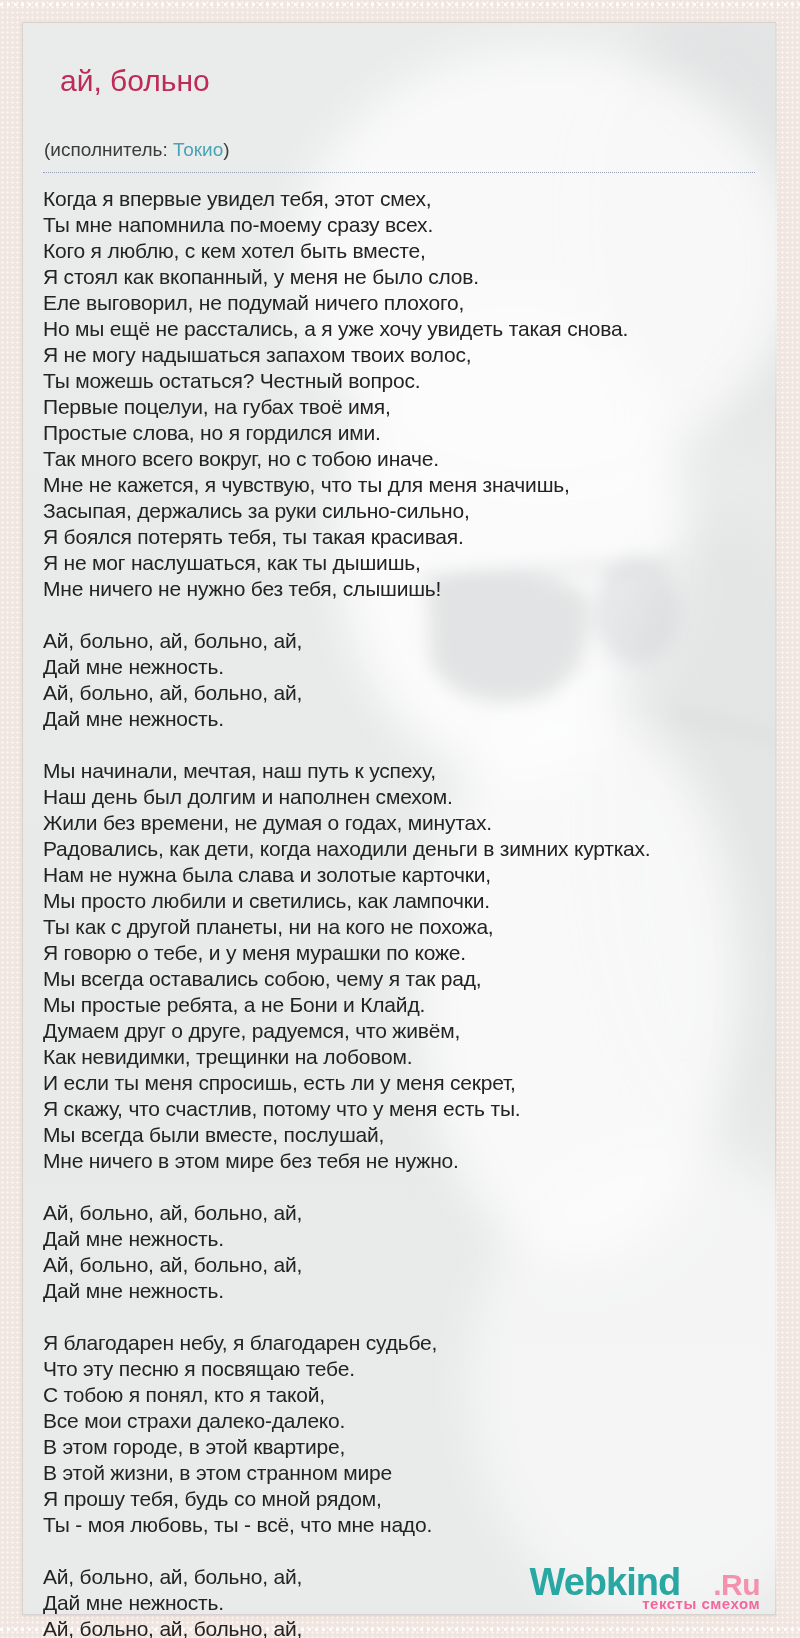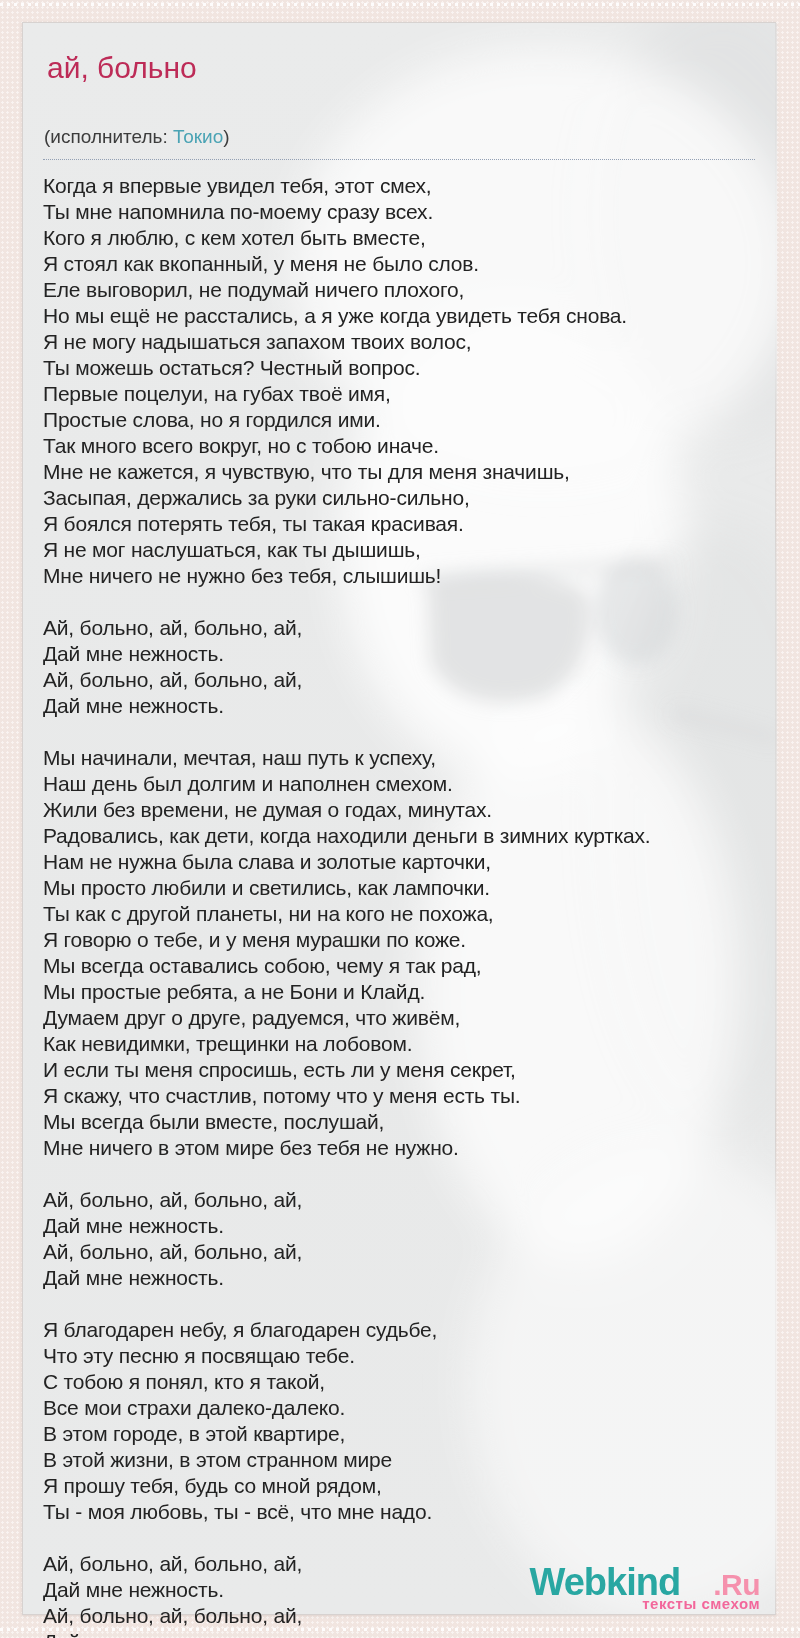--- a/index.html
+++ b/index.html
@@ -29,21 +29,21 @@
     border: 1px solid #d7d2d0;
     box-shadow: 0 1px 3px rgba(90,70,65,0.12);
     padding: 24px 20px 0 20px;
   }
 
   .photo { position: absolute; left: 0; top: 0; width: 754px; height: 1591px; z-index: 1; pointer-events: none; }
 
   .header, .lyrics { position: relative; z-index: 2; }
 
   h1.title {
-    margin: 4px;
+    margin: 17px;
     font-size: 30px;
     line-height: 34px;
     font-weight: 400;
     color: #bd2b57;
   }
   .artist-line {
     font-size: 19px;
     line-height: 22px;
     color: #3c3c3c;
     padding: 5px 0 11px 1px;
@@ -120,21 +120,21 @@
     </div>
   </div>
 
   <div class="lyrics">
       <div class="stanza">
         <div class="line">Когда я впервые увидел тебя, этот смех,</div>
         <div class="line">Ты мне напомнила по-моему сразу всех.</div>
         <div class="line">Кого я люблю, с кем хотел быть вместе,</div>
         <div class="line">Я стоял как вкопанный, у меня не было слов.</div>
         <div class="line">Еле выговорил, не подумай ничего плохого,</div>
-        <div class="line">Но мы ещё не расстались, а я уже когда увидеть тебя снова.</div>
+        <div class="line">Но мы ещё не расстались, а я уже хочу увидеть такая снова.</div>
         <div class="line">Я не могу надышаться запахом твоих волос,</div>
         <div class="line">Ты можешь остаться? Честный вопрос.</div>
         <div class="line">Первые поцелуи, на губах твоё имя,</div>
         <div class="line">Простые слова, но я гордился ими.</div>
         <div class="line">Так много всего вокруг, но с тобою иначе.</div>
         <div class="line">Мне не кажется, я чувствую, что ты для меня значишь,</div>
         <div class="line">Засыпая, держались за руки сильно-сильно,</div>
         <div class="line">Я боялся потерять тебя, ты такая красивая.</div>
         <div class="line">Я не мог наслушаться, как ты дышишь,</div>
         <div class="line">Мне ничего не нужно без тебя, слышишь!</div>

